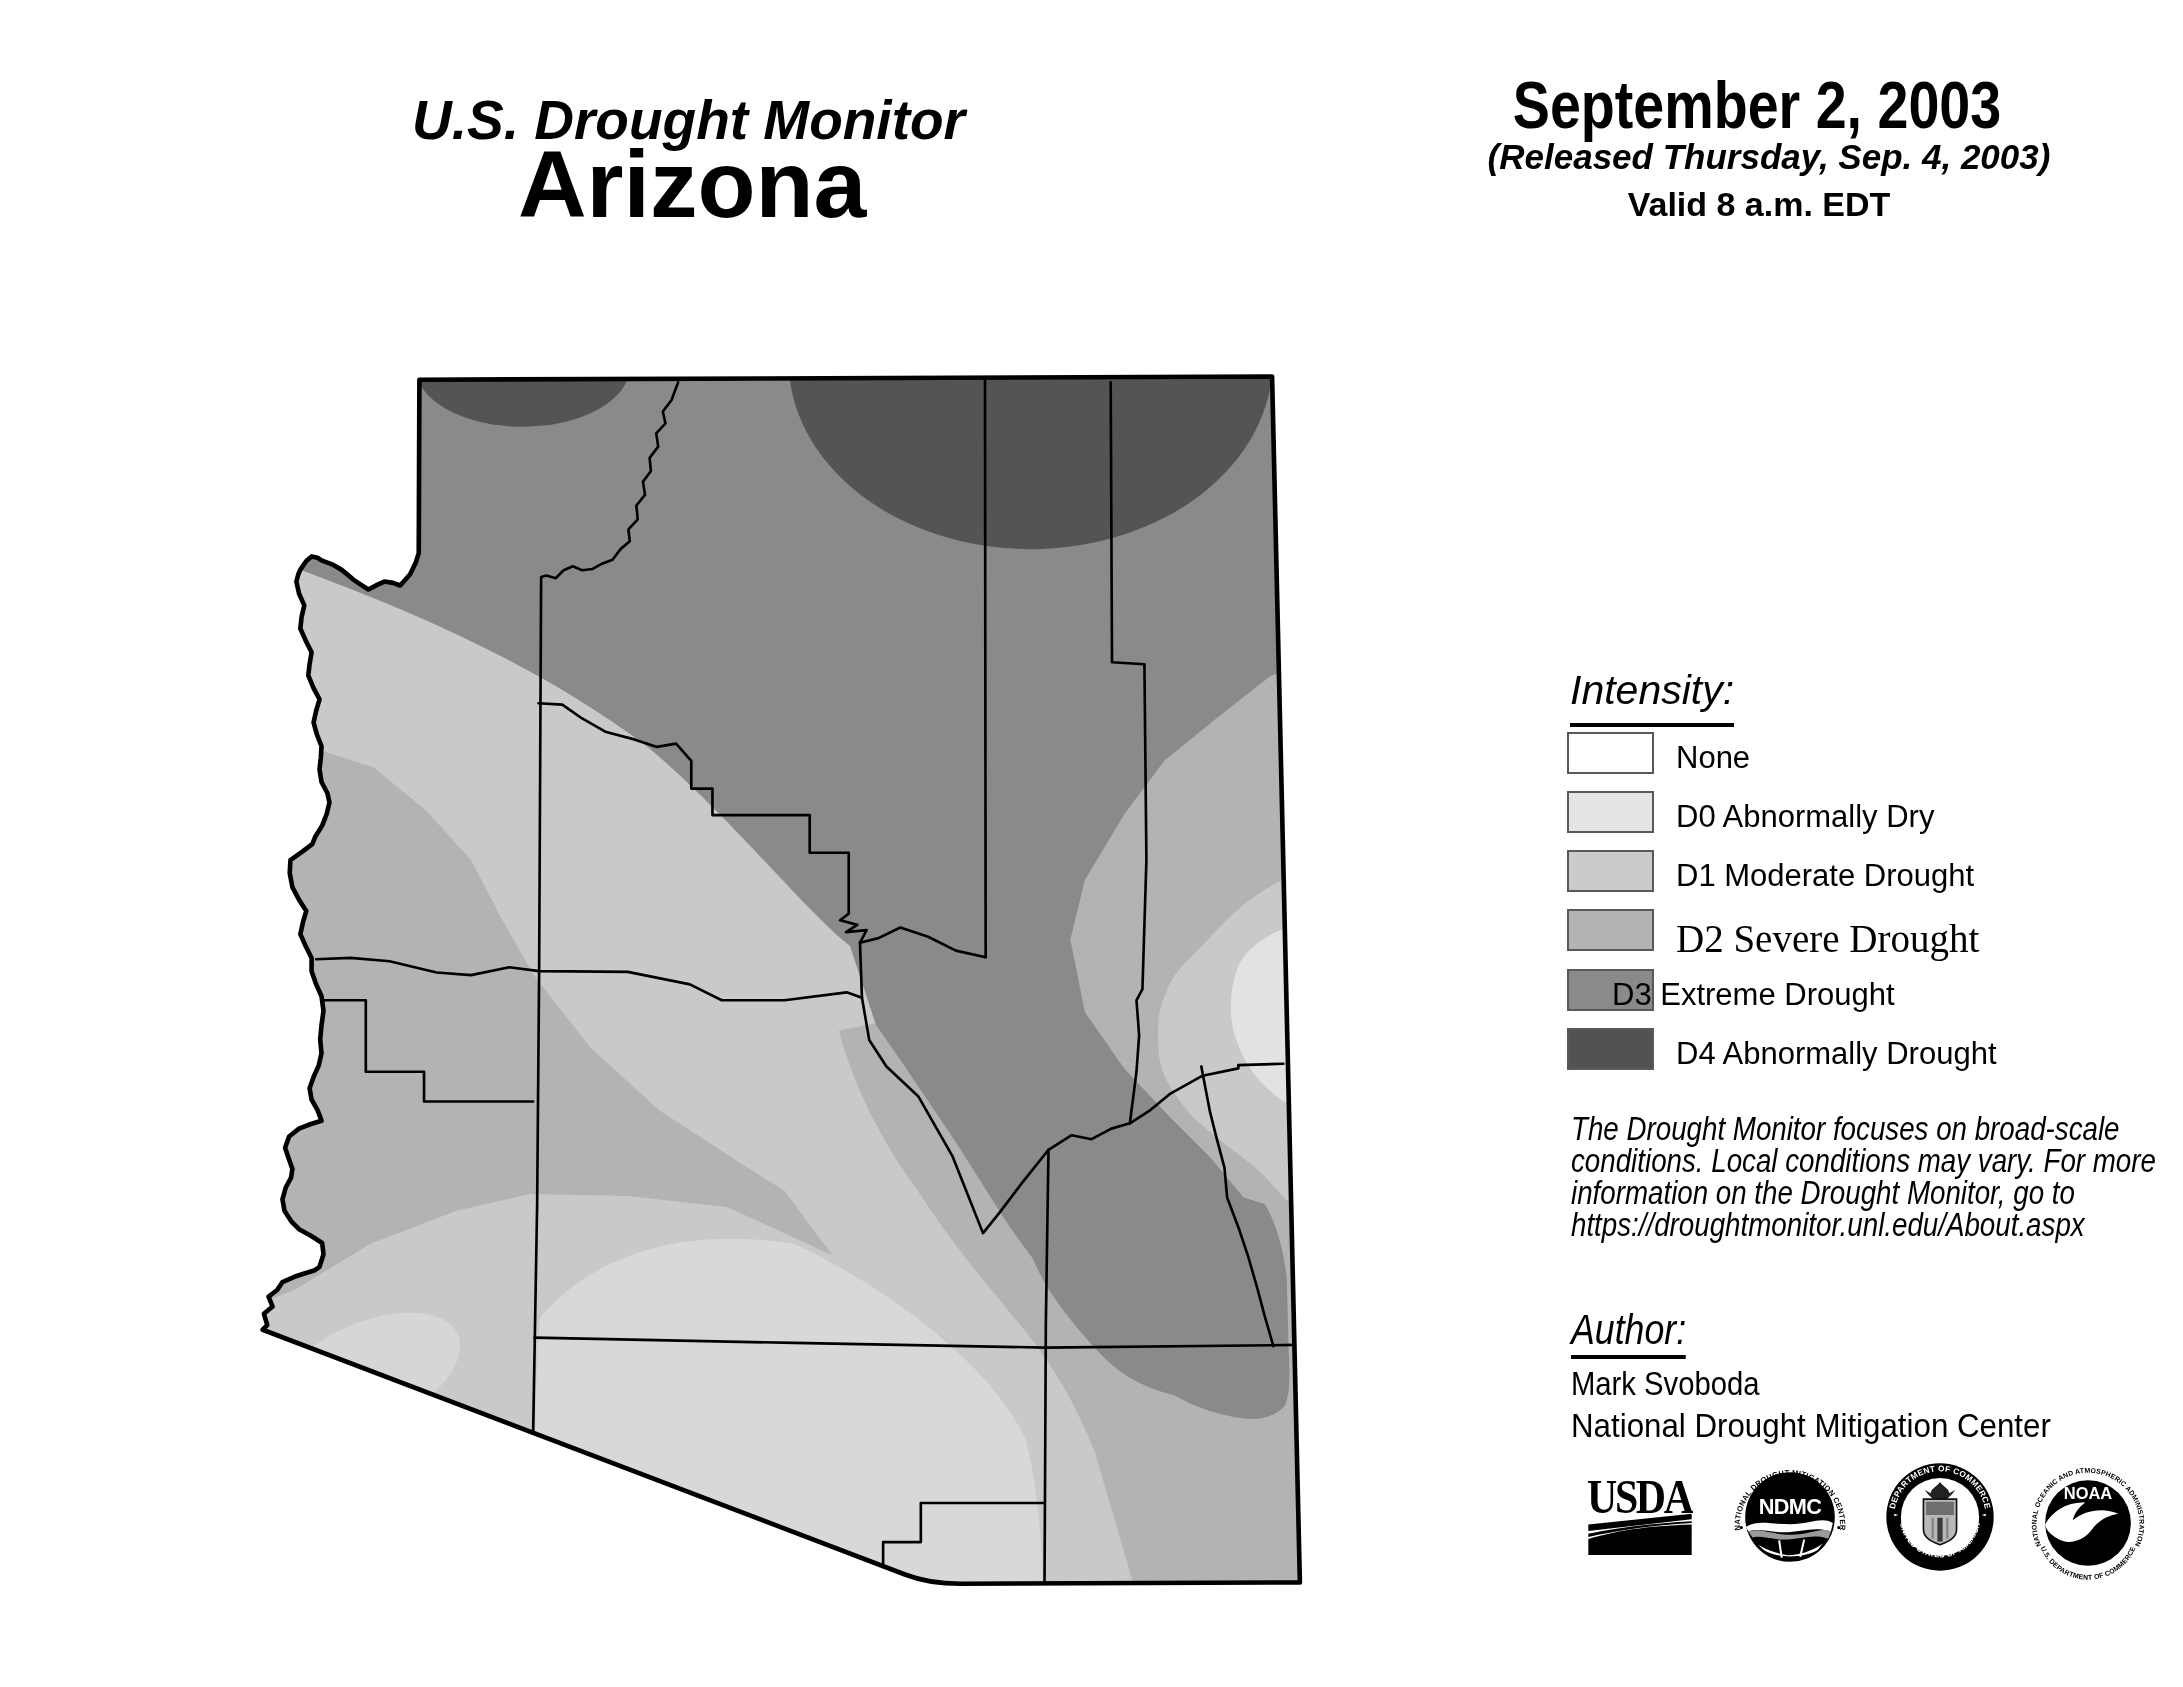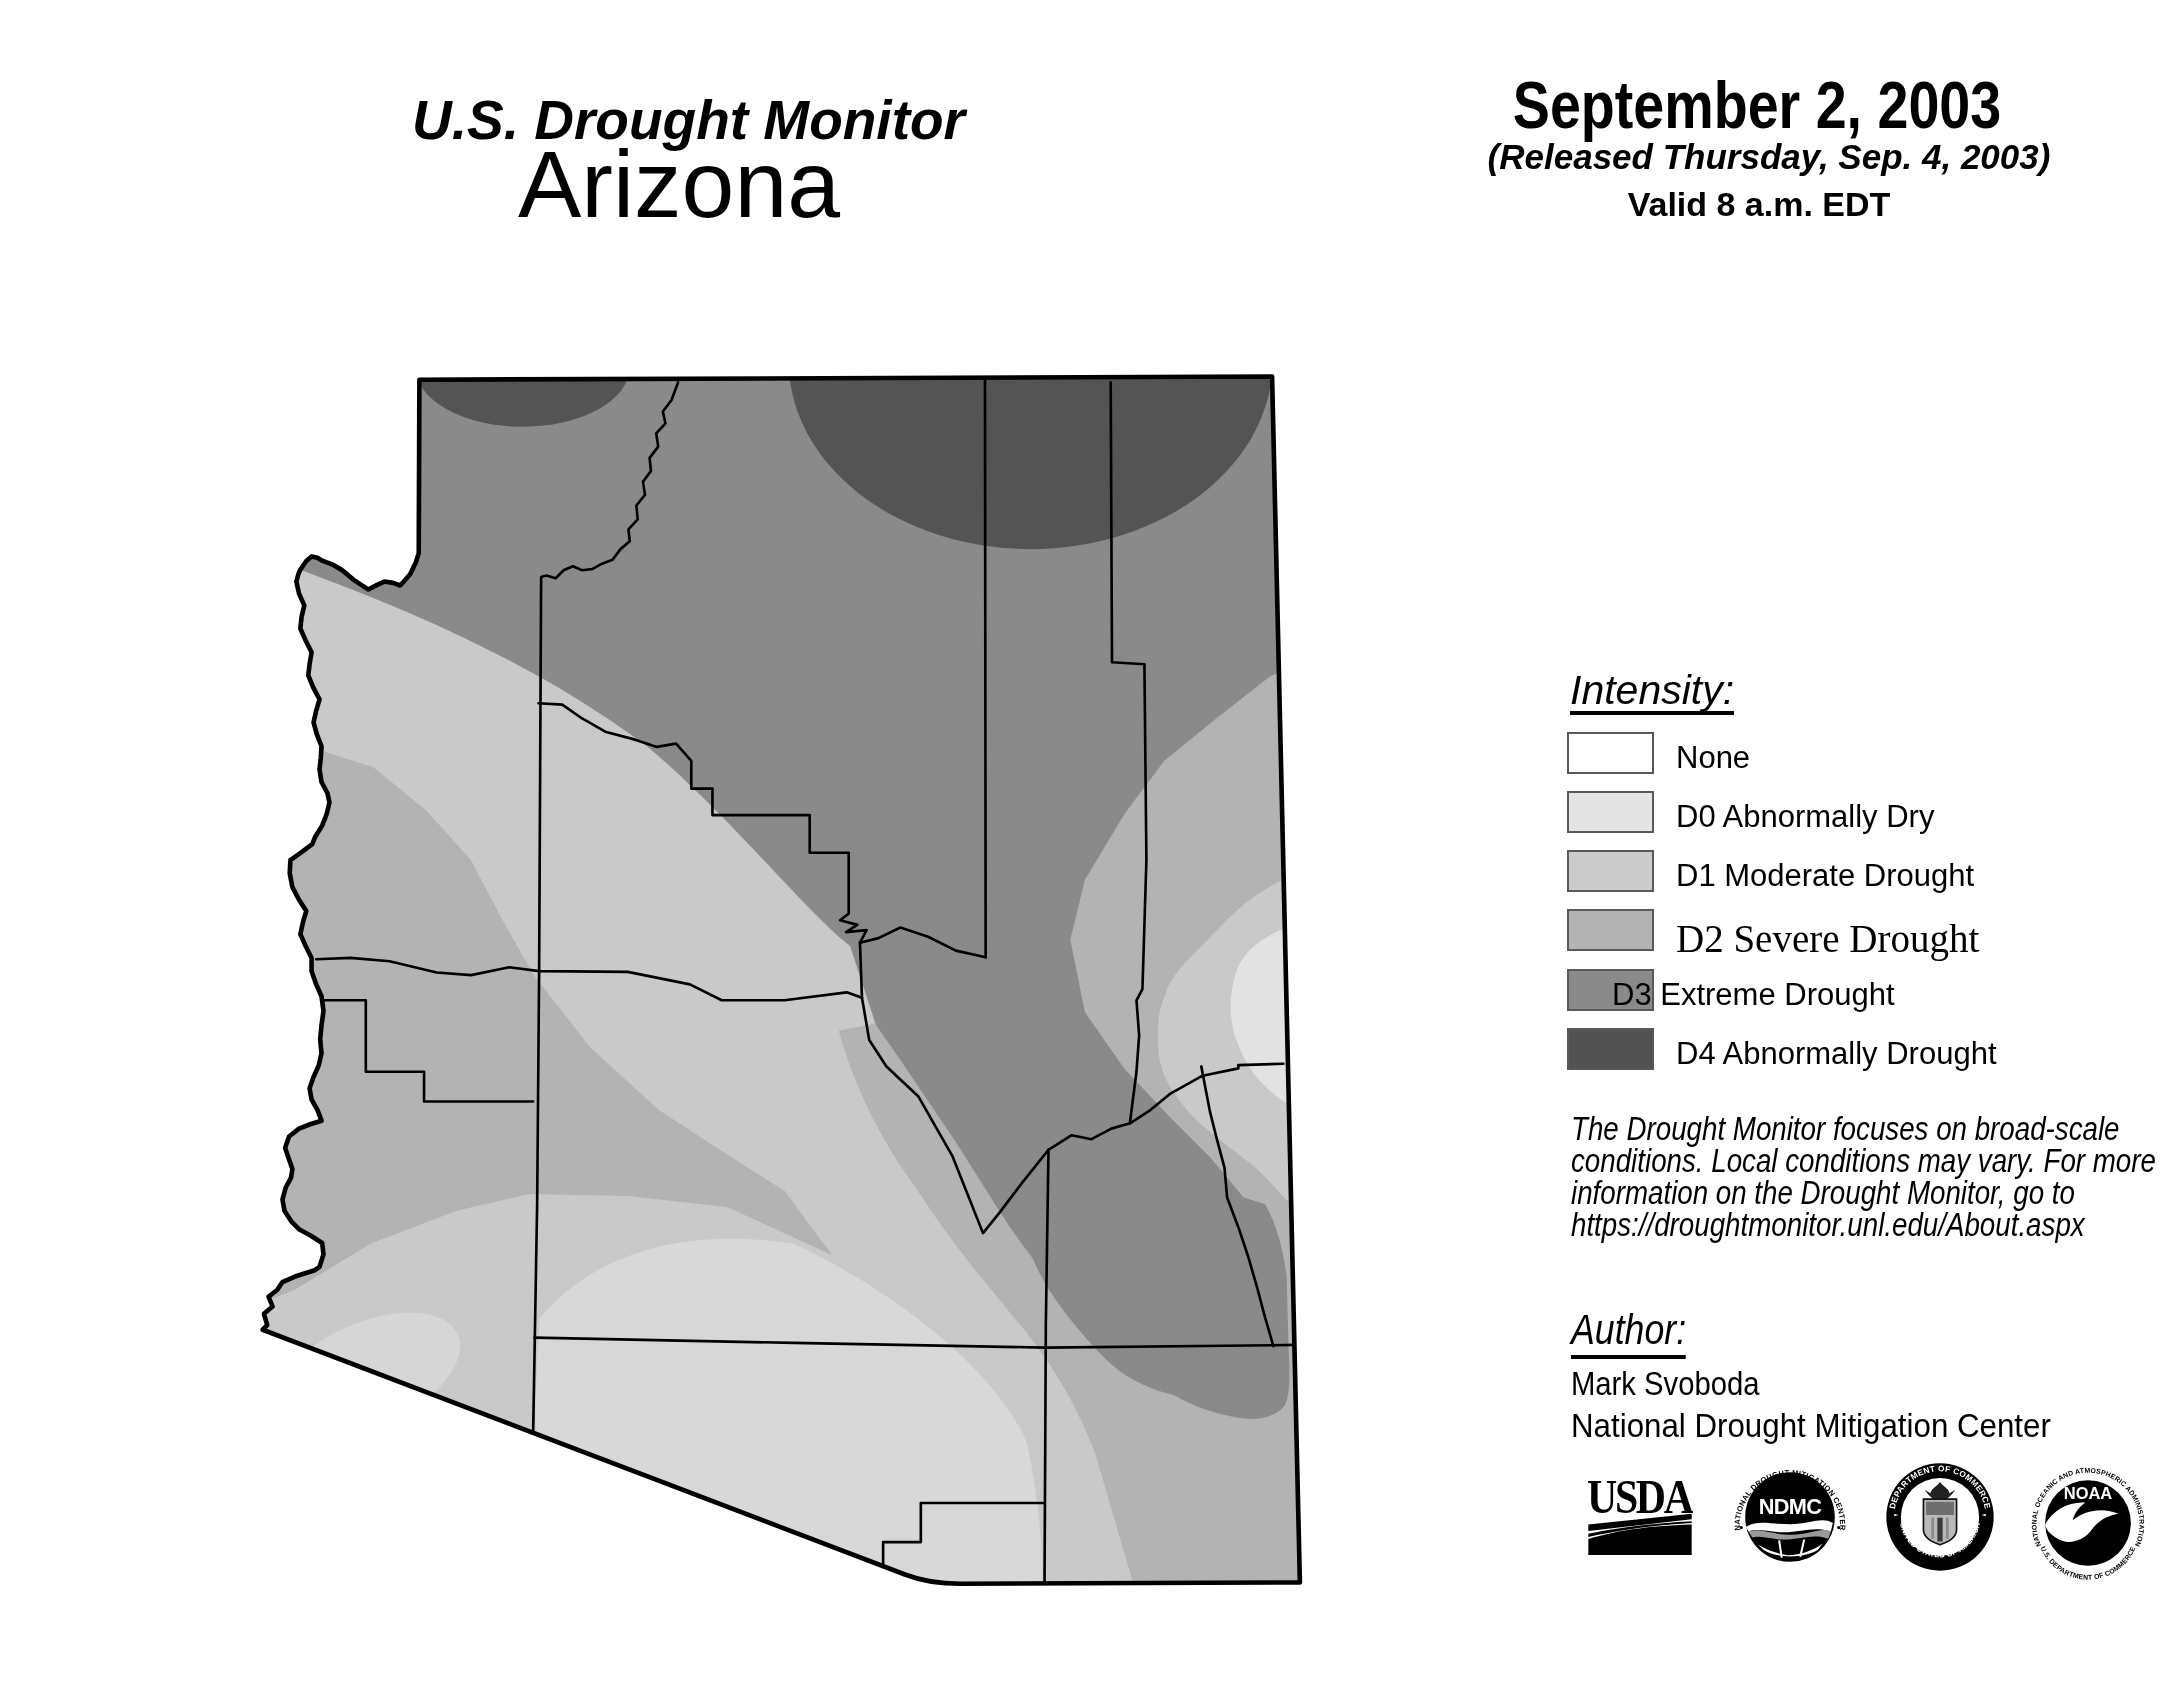--- a/index.html
+++ b/index.html
@@ -69,29 +69,29 @@
   <path d="M808,2022 L1200,2030 L1580,2037"></path>
 
   <path d="M1579,2272 L1392,2272 L1392,2331 L1335,2331 L1335,2374 L1321,2374 L1321,2394"></path>
 </g>
 
 <path fill="none" stroke="#000" stroke-width="7" stroke-linejoin="round" d="M634,574 L1923,569 L1965,2392 L1452,2394 Q1404,2394 1368,2380 L397,2010 L404,2003 L399,1986 L412,1975 L406,1960 L419,1950 L427,1938 L445,1930 L460,1925 L476,1920 L483,1915 L489,1896 L487,1879 L470,1868 L452,1858 L441,1847 L430,1830 L427,1813 L432,1795 L440,1780 L442,1767 L436,1750 L431,1735 L437,1718 L452,1706 L470,1699 L486,1694 L480,1678 L471,1662 L468,1645 L474,1628 L482,1610 L486,1592 L484,1571 L486,1550 L489,1528 L486,1506 L478,1488 L471,1468 L471,1448 L462,1430 L454,1412 L458,1394 L463,1377 L452,1360 L442,1341 L438,1320 L439,1300 L456,1288 L472,1276 L477,1264 L487,1248 L494,1230 L498,1213 L495,1199 L486,1182 L483,1163 L485,1145 L486,1128 L479,1110 L474,1092 L478,1074 L483,1057 L474,1040 L466,1021 L468,1004 L471,986 L462,968 L454,950 L456,932 L460,915 L452,897 L448,879 L451,868 L454,861 L463,848 L471,841 L480,843 L486,847 L502,853 L516,861 L526,869 L534,876 L546,884 L557,891 L570,884 L581,879 L594,881 L605,885 L620,868 L629,849 L633,836 Z"></path>
 </svg>
 
 <div class="abs" style="left:412px;top:62px;font-size:55px;font-weight:bold;font-style:italic;line-height:1;margin-top:31px;">U.S. Drought Monitor</div>
 
-<div class="abs" style="left:518px;top:137px;font-size:95px;font-weight:normal;line-height:1;">Arizona</div>
+<div class="abs" style="left:518px;top:137px;font-size:95px;font-weight:bold;line-height:1;">Arizona</div>
 
 <div class="abs" style="left:1393px;top:71px;width:728px;text-align:center;font-size:67px;font-weight:bold;line-height:1;transform:scaleX(0.83);">September 2, 2003</div>
 
 <div class="abs" style="left:1405px;top:139px;width:728px;text-align:center;font-size:35px;font-weight:bold;font-style:italic;line-height:1;">(Released Thursday, Sep. 4, 2003)</div>
 
 <div class="abs" style="left:1395px;top:187px;width:728px;text-align:center;font-size:34px;font-weight:bold;line-height:1;">Valid 8 a.m. EDT</div>
 
-<div class="abs" style="left:1570px;top:670px;font-size:41px;font-style:italic;line-height:1;border-bottom:4px solid #000;padding-bottom:0px;">Intensity:</div>
+<div class="abs" style="left:1570px;top:670px;font-size:41px;font-style:italic;line-height:1;border-bottom:4px solid #000;padding-bottom:12px;">Intensity:</div>
 
 <div class="abs" style="left:1567px;top:732px;width:83px;height:38px;background:#ffffff;border:2px solid #595959;"></div>
 <div class="abs" style="left:1676px;top:742px;font-size:31px;line-height:1;">None</div>
 
 <div class="abs" style="left:1567px;top:791px;width:83px;height:38px;background:#e4e4e4;border:2px solid #595959;"></div>
 <div class="abs" style="left:1676px;top:801px;font-size:31px;line-height:1;">D0 Abnormally Dry</div>
 
 <div class="abs" style="left:1567px;top:850px;width:83px;height:38px;background:#cbcbcb;border:2px solid #595959;"></div>
 <div class="abs" style="left:1676px;top:860px;font-size:31px;line-height:1;">D1 Moderate Drought</div>
 

